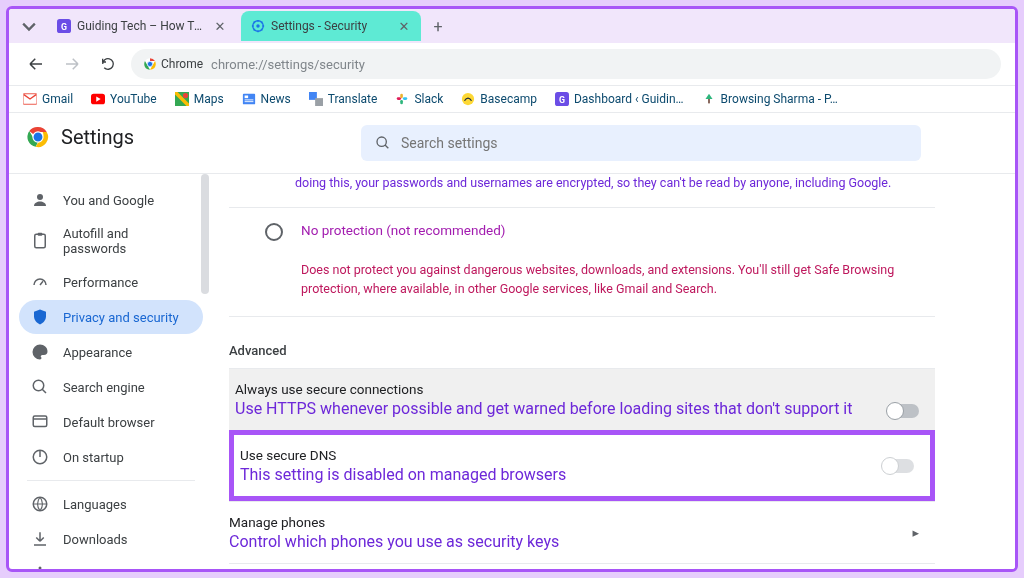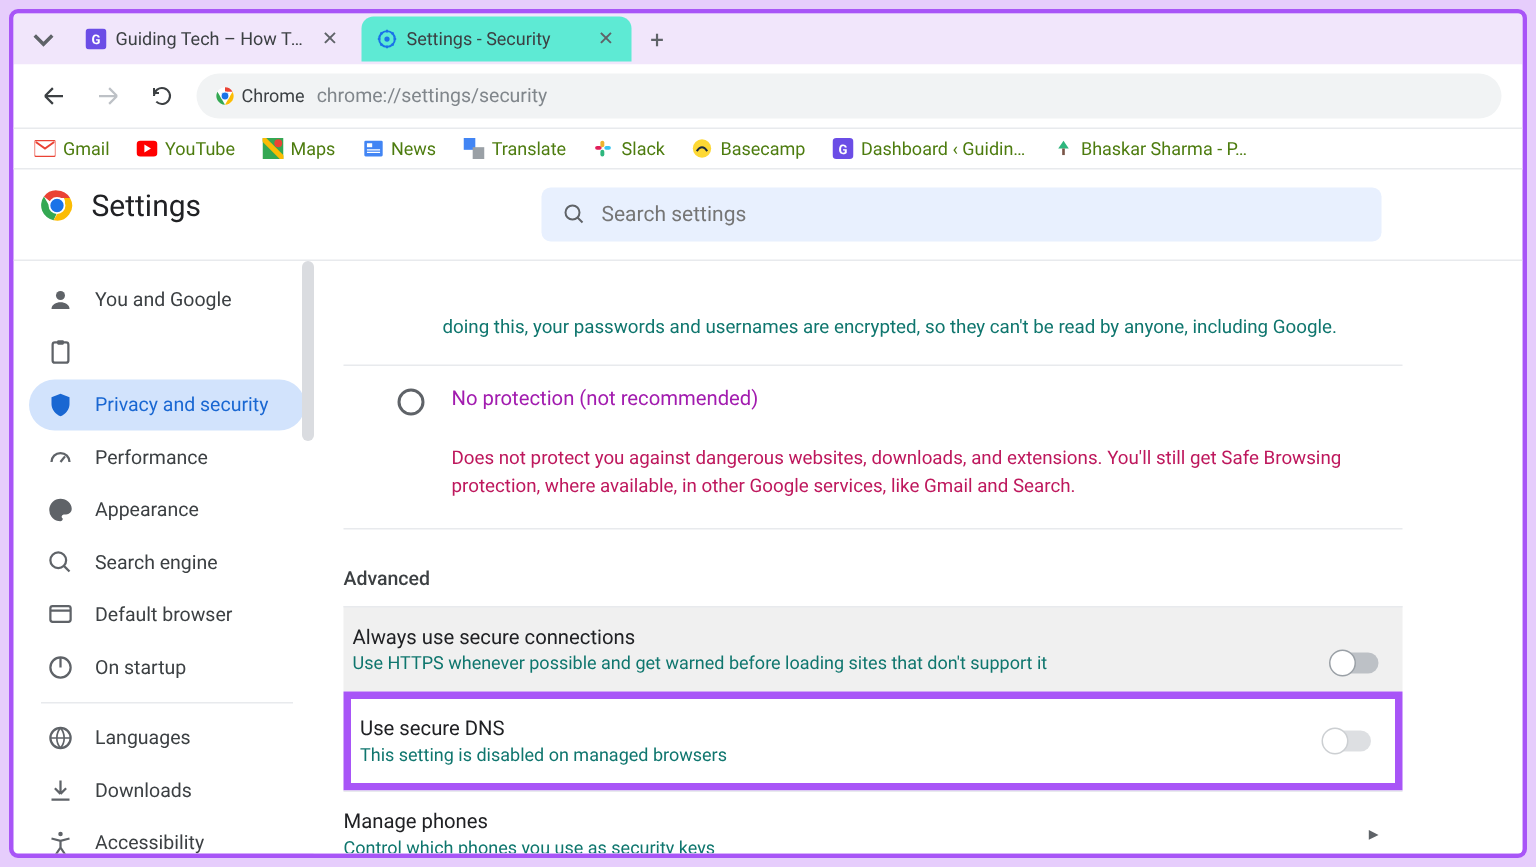--- a/index.html
+++ b/index.html
@@ -13,48 +13,48 @@
 .tab .favicon { width: 14px; height: 14px; flex-shrink: 0; }
 .tab .title { flex: 1; overflow: hidden; white-space: nowrap; text-overflow: ellipsis; font-size: 12px; }
 .tab .close { width: 14px; height: 14px; display: flex; align-items: center; justify-content: center; cursor: pointer; font-size: 13px; color: #5f6368; }
 .new-tab { width: 26px; height: 26px; display: flex; align-items: center; justify-content: center; cursor: pointer; font-size: 16px; color: #5f6368; }
 .toolbar { background: #fff; display: flex; align-items: center; gap: 10px; padding: 6px 14px; border-bottom: 1px solid #e8eaed; }
 .nav-btn { width: 26px; height: 26px; display: flex; align-items: center; justify-content: center; cursor: pointer; color: #5f6368; }
 .nav-btn.disabled { color: #bdc1c6; }
 .addrbar { flex: 1; display: flex; align-items: center; background: #f1f3f4; border-radius: 16px; height: 30px; padding: 0 12px; gap: 8px; }
 .addrbar .chip { display: flex; align-items: center; gap: 4px; font-size: 12px; color: #3c4043; }
 .addrbar .url { font-size: 13px; color: #80868b; }
-.bookmarks { background: #fff; display: flex; align-items: center; gap: 18px; padding: 6px 14px; border-bottom: 1px solid #e8eaed; font-size: 12px; color: #4d7c0f; }
+.bookmarks { background: #fff; display: flex; align-items: center; gap: 18px; padding: 6px 14px; border-bottom: 1px solid #e8eaed; font-size: 12px; color: #0c4a6e; }
 .bm { display: flex; align-items: center; gap: 5px; cursor: pointer; }
 .bm .bi { width: 14px; height: 14px; flex-shrink: 0; }
 .settings-header { display: flex; align-items: flex-start; padding: 12px 18px; gap: 14px; border-bottom: 1px solid #e8eaed; }
 .settings-title { font-size: 20px; color: #202124; flex: 0 0 300px; display: flex; align-items: center; gap: 12px; }
 .chrome-logo { width: 22px; height: 22px; }
 .searchbox { flex: 1; max-width: 560px; display: flex; align-items: center; background: #e8f0fe; border-radius: 6px; height: 36px; padding: 0 14px; gap: 10px; margin-left: 20px; }
 .searchbox input { border: none; background: transparent; outline: none; font-size: 14px; color: #5f6368; flex: 1; }
 .content { flex: 1; display: flex; overflow: hidden; }
 .sidebar { width: 200px; padding: 8px 6px 8px 10px; overflow-y: auto; position: relative; }
 .sidebar-divider { height: 1px; background: #e8eaed; margin: 6px 8px; }
 .nav-item { display: flex; align-items: center; gap: 14px; padding: 8px 12px; border-radius: 18px; font-size: 13px; color: #3c4043; cursor: pointer; margin: 1px 0; }
 .nav-item.active { background: #d2e3fc; color: #1967d2; }
 .nav-item .ni { width: 18px; height: 18px; flex-shrink: 0; color: #5f6368; }
 .nav-item.active .ni { color: #1967d2; }
 .scroll-track { position: absolute; right: 0; top: 0; width: 8px; height: 120px; background: #dadce0; border-radius: 4px; }
 .main { flex: 1; background: #fff; overflow: hidden; padding: 0 80px 0 20px; }
-.partial-text { color: #0f766e; font-size: 12.5px; line-height: 1.5; padding: 0 0 14px 66px; border-bottom: 1px solid #e8eaed; margin-bottom: 0; margin-top: 36px; }
+.partial-text { color: #6d28d9; font-size: 12.5px; line-height: 1.5; padding: 0 0 14px 66px; border-bottom: 1px solid #e8eaed; margin-bottom: 0; }
 .radio-row { display: flex; gap: 18px; padding: 14px 0 18px 36px; border-bottom: 1px solid #e8eaed; }
 .radio-circ { width: 18px; height: 18px; border: 2px solid #5f6368; border-radius: 50%; flex-shrink: 0; margin-top: 1px; }
 .opt-title { font-size: 13.5px; color: #a21caf; margin-bottom: 3px; }
 .opt-desc { font-size: 12.5px; color: #be185d; line-height: 1.5; margin-top: 23px; }
 .section-label { font-size: 13px; color: #3c4043; font-weight: 500; padding: 26px 0 10px 0; }
 .setting-row { display: flex; align-items: center; justify-content: space-between; padding: 12px 16px 12px 0; border-top: 1px solid #e8eaed; }
 .setting-row.shaded { background: #f0f0f0; padding-left: 6px; align-items: flex-end; }
 .setting-row.highlight { border: 5px solid #a855f7; padding: 12px 16px 12px 6px; }
 .sr-title { font-size: 13.5px; color: #202124; margin-bottom: 2px; }
-.sr-desc { font-size: 12px; color: #0f766e; }
+.sr-desc { font-size: 16px; color: #6d28d9; }
 .toggle { width: 32px; height: 14px; background: #bdc1c6; border-radius: 8px; position: relative; cursor: pointer; }
 .toggle::after { content: ''; position: absolute; width: 16px; height: 16px; background: #fff; border: 1px solid #9aa0a6; border-radius: 50%; top: -2px; left: -1px; }
 .toggle.dim { opacity: 0.5; }
 .arrow-r { color: #5f6368; font-size: 13px; }
 .ext-icon { width: 16px; height: 16px; }
 svg { display: block; }
 </style>
 </head>
 <body>
 
@@ -177,21 +177,21 @@
           <rect width="16" height="16" rx="3" fill="#6b4de6"></rect>
           <text x="8" y="12" text-anchor="middle" font-size="10" fill="#fff" font-weight="bold">G</text>
         </svg>
         <span>Dashboard ‹ Guidin…</span>
       </div>
     <div class="bm">
         <svg class="bi" viewBox="0 0 16 16">
           <path d="M8 2l4 6H4z" fill="#2eb67d"></path>
           <rect x="7" y="8" width="2" height="5" fill="#795548"></rect>
         </svg>
-        <span>Bhaskar Sharma - P…</span>
+        <span>Browsing Sharma - P…</span>
       </div>
   </div>
 
   <div class="settings-header">
     <div class="settings-title">
       <svg class="chrome-logo" viewBox="0 0 24 24">
           <circle cx="12" cy="12" r="11" fill="#fff"></circle>
           <path d="M12 1a11 11 0 0 1 9.5 5.5H12a5.5 5.5 0 0 0-4.76 2.75L2.5 5.5A11 11 0 0 1 12 1z" fill="#ea4335"></path>
           <path d="M2.5 5.5l4.74 8.25A5.5 5.5 0 0 0 12 17.5l-2.5 5.2A11 11 0 0 1 2.5 5.5z" fill="#34a853"></path>
           <path d="M21.5 6.5A11 11 0 0 1 9.5 22.7l4.74-8.2a5.5 5.5 0 0 0 2.76-8H21.5z" fill="#fbbc04"></path>
@@ -216,33 +216,34 @@
             <circle cx="12" cy="8" r="4" fill="currentColor"></circle>
             <path d="M4 20c0-4 4-6 8-6s8 2 8 6" fill="currentColor"></path>
           </svg>
           <span>You and Google</span>
         </div>
       <div class="nav-item">
           <svg class="ni" viewBox="0 0 24 24">
             <rect x="5" y="3" width="14" height="18" rx="2" fill="none" stroke="currentColor" stroke-width="2"></rect>
             <rect x="9" y="1" width="6" height="4" rx="1" fill="currentColor"></rect>
           </svg>
-        </div>
-      <div class="nav-item active">
-          <svg class="ni" viewBox="0 0 24 24">
-            <path d="M12 2l8 3v6c0 5-3.5 9-8 11-4.5-2-8-6-8-11V5l8-3z" fill="currentColor"></path>
-          </svg>
-          <span>Privacy and security</span>
+          <span>Autofill and passwords</span>
         </div>
       <div class="nav-item">
           <svg class="ni" viewBox="0 0 24 24">
             <path d="M4 16a8 8 0 1 1 16 0" fill="none" stroke="currentColor" stroke-width="2"></path>
             <path d="M12 16l4-5" stroke="currentColor" stroke-width="2"></path>
           </svg>
           <span>Performance</span>
+        </div>
+      <div class="nav-item active">
+          <svg class="ni" viewBox="0 0 24 24">
+            <path d="M12 2l8 3v6c0 5-3.5 9-8 11-4.5-2-8-6-8-11V5l8-3z" fill="currentColor"></path>
+          </svg>
+          <span>Privacy and security</span>
         </div>
       <div class="nav-item">
           <svg class="ni" viewBox="0 0 24 24">
             <path d="M12 2a10 10 0 1 0 0 20c1 0 2-1 2-2s-1-1-1-2 1-2 2-2h2a5 5 0 0 0 5-5c0-5-4.5-9-10-9z" fill="currentColor"></path>
           </svg>
           <span>Appearance</span>
         </div>
       <div class="nav-item">
           <svg class="ni" viewBox="0 0 24 24">
             <circle cx="10" cy="10" r="7" fill="none" stroke="currentColor" stroke-width="2"></circle>

